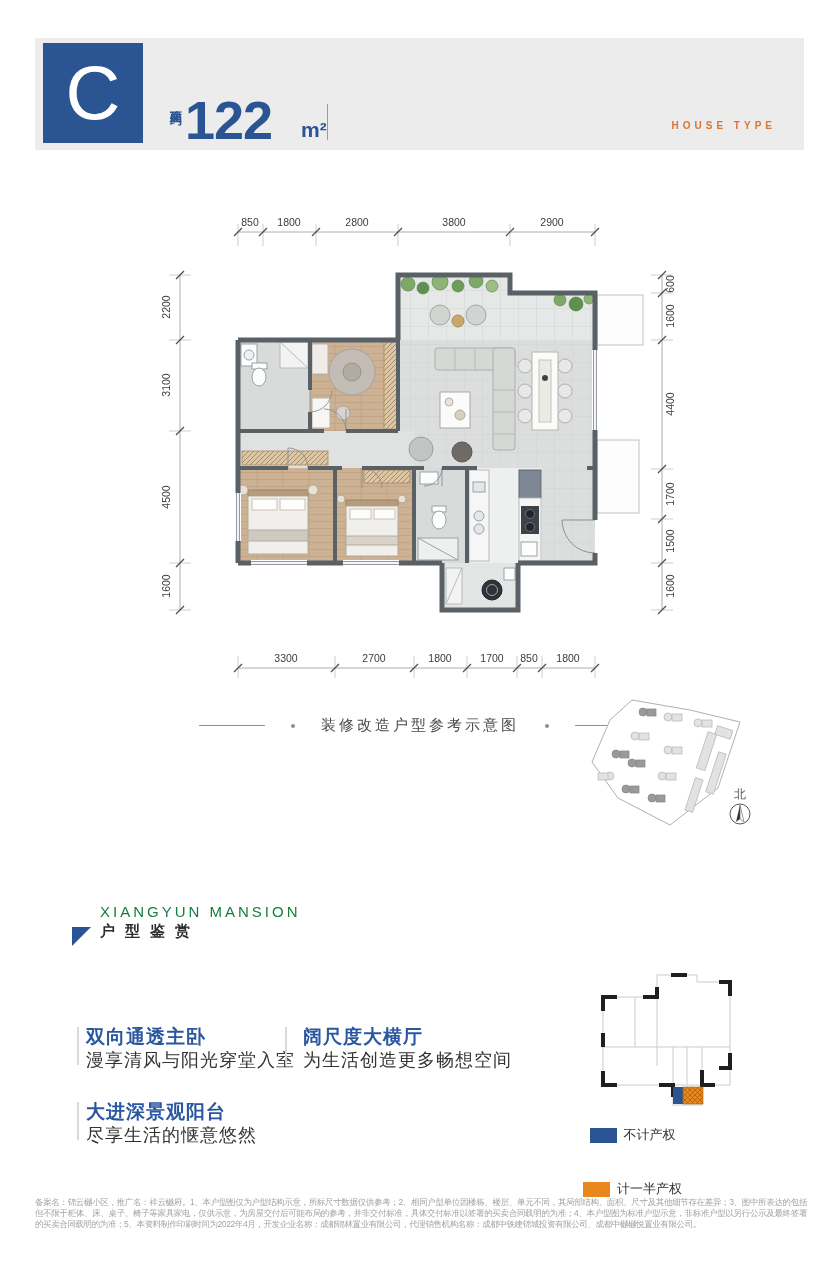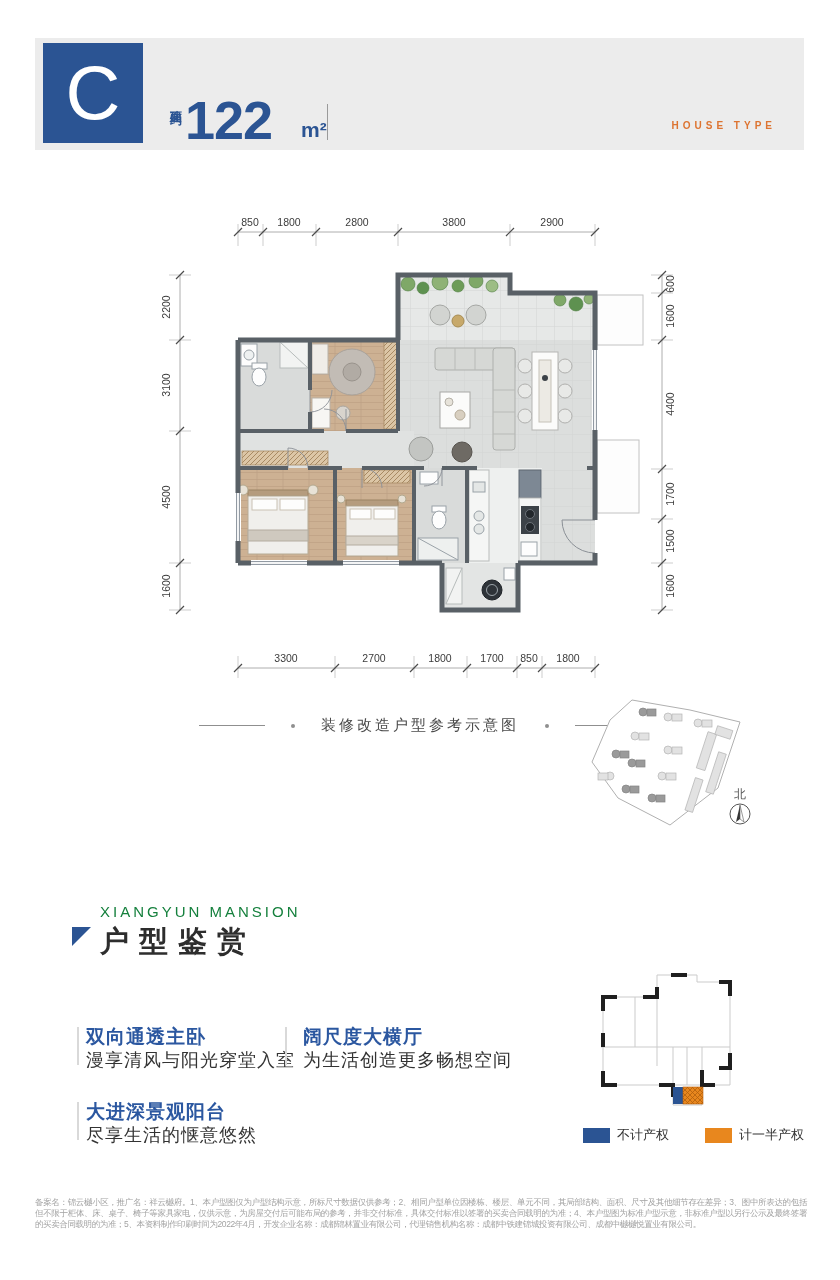--- a/index.html
+++ b/index.html
@@ -18,27 +18,27 @@
   .hdr-div{left:292px;top:66px;width:1px;height:36px;background:#9a9a9a;}
   .layout-text{left:308px;top:72px;font-size:27px;color:#3a3a3a;letter-spacing:3px;font-weight:500;}
   .house-type{right:28px;top:82px;font-size:10px;font-weight:700;color:#dd7431;letter-spacing:4px;}
   
   .caption{left:0;top:716px;width:840px;display:flex;align-items:center;justify-content:center;gap:26px;}
   .cap-line{width:66px;height:1px;background:#8f8f8f;}
   .cap-dot{width:4px;height:4px;border-radius:50%;background:#8f8f8f;}
   .cap-text{font-size:15px;color:#4a4a4a;letter-spacing:3px;}
   
   .sect-tri{left:72px;top:927px;width:0;height:0;border-top:19px solid #2b5493;border-right:19px solid transparent;}
-  .sect-title{left:100px;top:922px;font-size:29px;color:#2d2d2d;font-weight:600;letter-spacing:10px;}
+  .sect-title{left:100px;top:922px;font-size:15px;color:#2d2d2d;font-weight:600;letter-spacing:10px;}
   .sect-sub{left:100px;top:903px;font-size:15px;color:#15803d;font-weight:400;letter-spacing:3px;}
   .feat-bar{width:2px;background:#d9d9d9;}
   .feat-title{font-size:19px;font-weight:700;color:#2b57a0;letter-spacing:1px;}
   .feat-desc{font-size:18px;color:#333;letter-spacing:1px;}
   
-  .legend{left:583px;top:1126px;display:flex;gap:36px;align-items:center;}
+  .legend{left:583px;top:1126px;display:flex;gap:36px;align-items:center;flex-direction:column;}
   .leg-item{display:flex;align-items:center;gap:7px;}
   .leg-swatch{width:27px;height:15px;}
   .leg-label{font-size:13px;color:#333;}
   
   .disclaimer{left:35px;top:1197px;width:772px;font-size:8.5px;line-height:11px;
       color:#a3a3a3;text-align:justify;letter-spacing:-0.4px;}
   svg{display:block;}
   text{font-family:"Liberation Sans","DejaVu Sans",sans-serif;}
 </style>
 </head>

